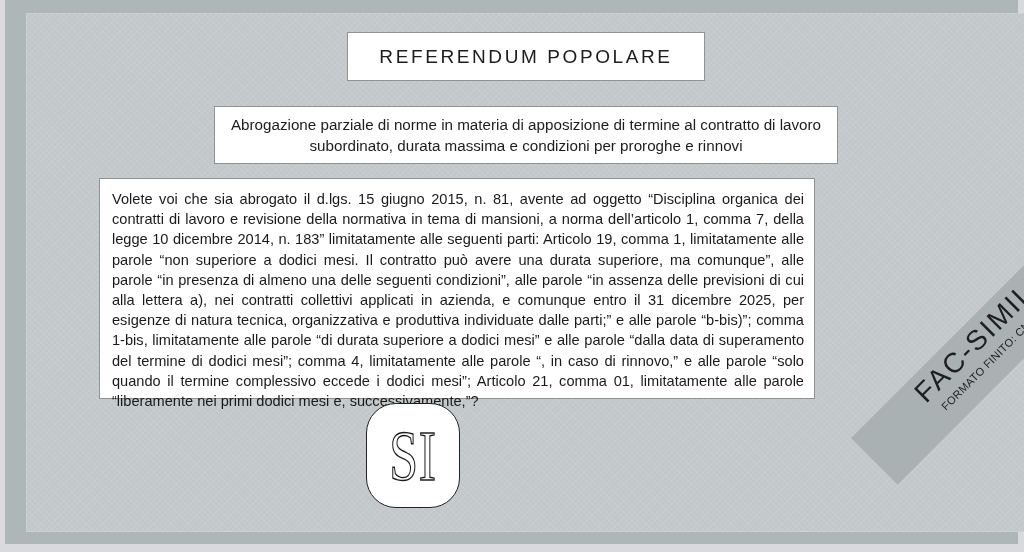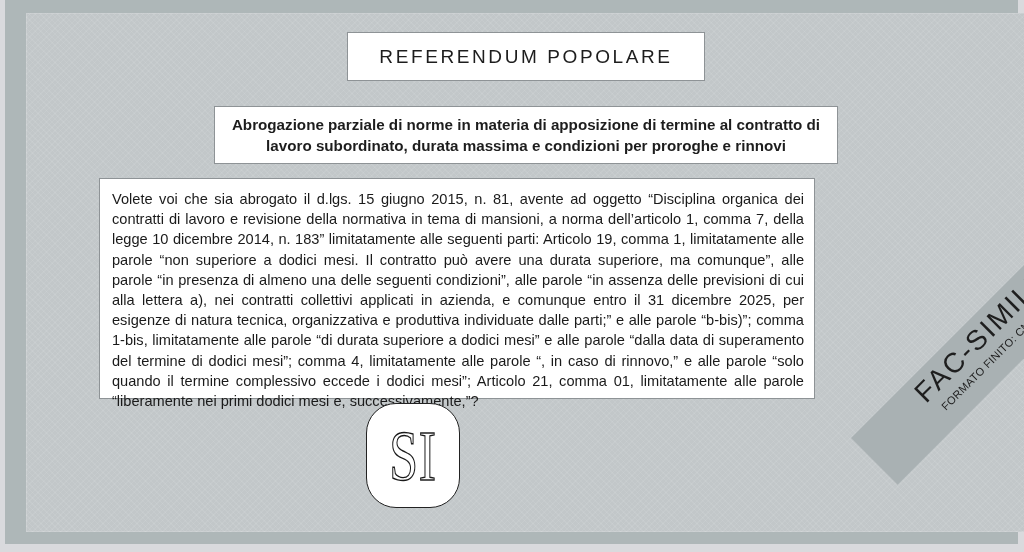--- a/index.html
+++ b/index.html
@@ -30,21 +30,20 @@
     left:321px; top:19px; width:358px; height:49px;
     display:flex; align-items:center; justify-content:center;
   }
   .title-text {
     font-size:19px; letter-spacing:2.6px; color:#1d1d1d;
   }
   .subtitle-box {
     left:188px; top:93px; width:624px; height:58px;
     display:flex; align-items:center; justify-content:center;
     text-align:center;
-    font-weight:bold;
   }
   .subtitle-text {
     font-size:15.2px; line-height:21px; color:#1d1d1d;
   }
   .question-box {
     left:73px; top:165px; width:716px; height:221px;
     padding:10px 10px 0 12px;
   }
   .question-text {
     font-size:14.6px; line-height:20.2px; color:#1a1a1a;

